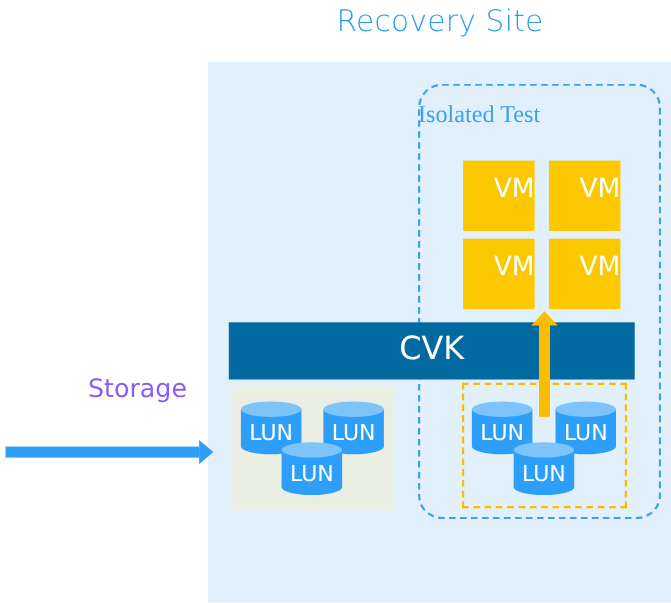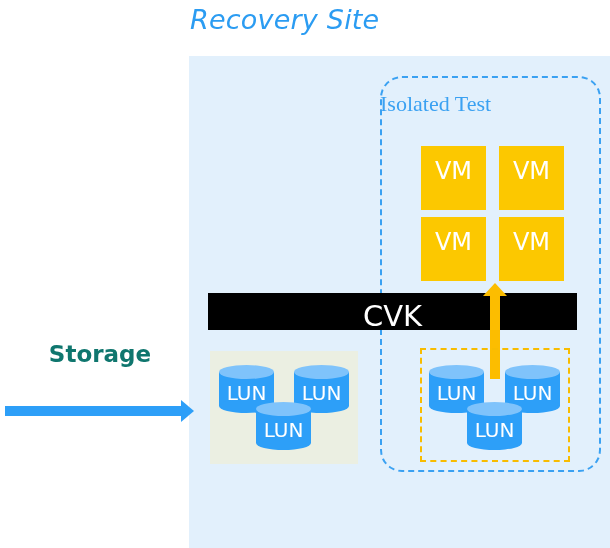--- a/index.html
+++ b/index.html
@@ -1,34 +1,34 @@
 <!DOCTYPE html>
 <html><head>
   <meta charset="utf-8">
   <style>
     html, body { margin: 0; padding: 0; background: #ffffff; }
     body { width: 610px; height: 548px; position: relative; overflow: hidden;
            font-family: "DejaVu Sans", sans-serif; }
     .abs { position: absolute; }
-    .title { left: 190px; width: 420px; top: 4px; text-align: left; font-size: 27px;
-             color: #2b9cf2; font-weight: 300; letter-spacing: 0.2px; font-style: italic; }
+    .title { left: 190px; width: 420px; top: 4px; text-align: center; font-size: 27px;
+             color: #2b9cf2; font-weight: 300; letter-spacing: 0.2px; }
     .recovery-panel { left: 189px; top: 56px; width: 421px; height: 492px; background: #e2f0fc; }
     .isolated-box { left: 380px; top: 76px; width: 221px; height: 396px;
                     border: 2px dashed #3aa1f2; border-radius: 22px; box-sizing: border-box; }
     .isolated-label { left: 380px; top: 90px; width: 225px; font-size: 22px;
                       line-height: 28px; color: #3aa1f2; font-weight: 300; font-family: Liberation Serif, serif; }
     .vm { width: 65px; height: 64px; background: #fcc800; color: #ffffff; font-size: 24px;
-          text-align: center; line-height: 38px; box-sizing: border-box; padding-top: 6px; }
-    .cvk { left: 208px; top: 293px; width: 369px; height: 37px; background: #000000;
+          text-align: right; line-height: 38px; box-sizing: border-box; padding-top: 6px; }
+    .cvk { left: 208px; top: 293px; width: 369px; height: 52px; background: #0369a1;
            color: #ffffff; font-size: 29px; text-align: center; line-height: 46px; }
     .lun-cluster-left { left: 210px; top: 351px; width: 148px; height: 113px; background: #ebefe2; }
     .lun-cluster-right { left: 420px; top: 348px; width: 150px; height: 114px;
                          border: 2px dashed #f8bc00; box-sizing: border-box; }
-    .repl-label { left: 30px; top: 340px; width: 140px; text-align: center; font-size: 23px;
-                  line-height: 29px; color: #0f766e; font-weight: 700; }
+    .repl-label { left: 30px; top: 340px; width: 140px; text-align: right; font-size: 23px;
+                  line-height: 29px; color: #8b5cf6; font-weight: 400; }
     svg { overflow: visible; }
   </style>
 </head>
 <body>
 
 <div class="abs title">Recovery Site</div>
 
 <div class="abs recovery-panel"></div>
 
 <div class="abs isolated-box"></div>

